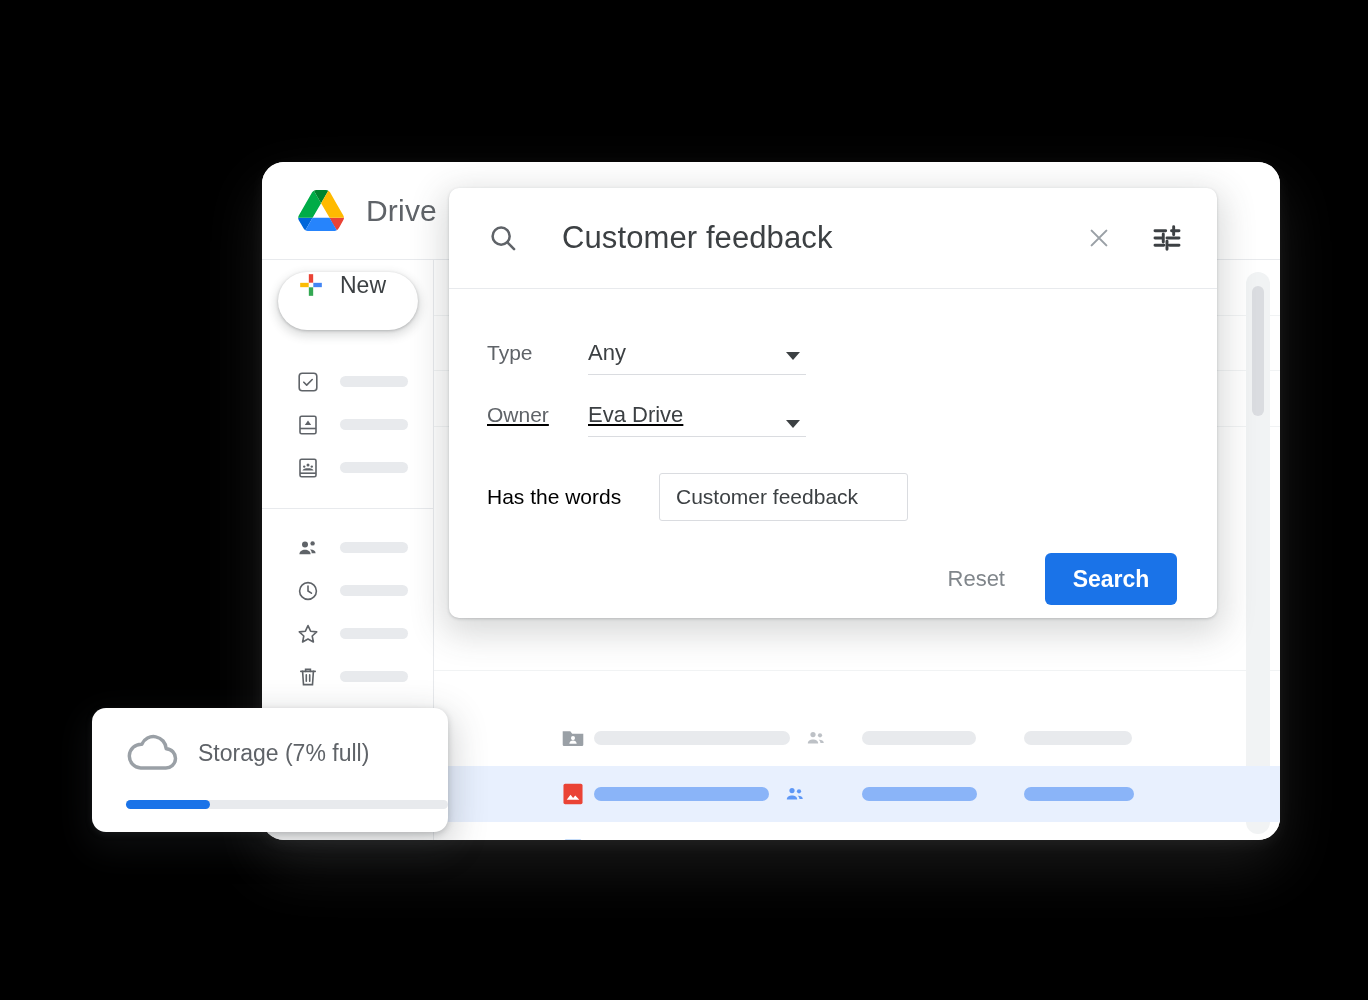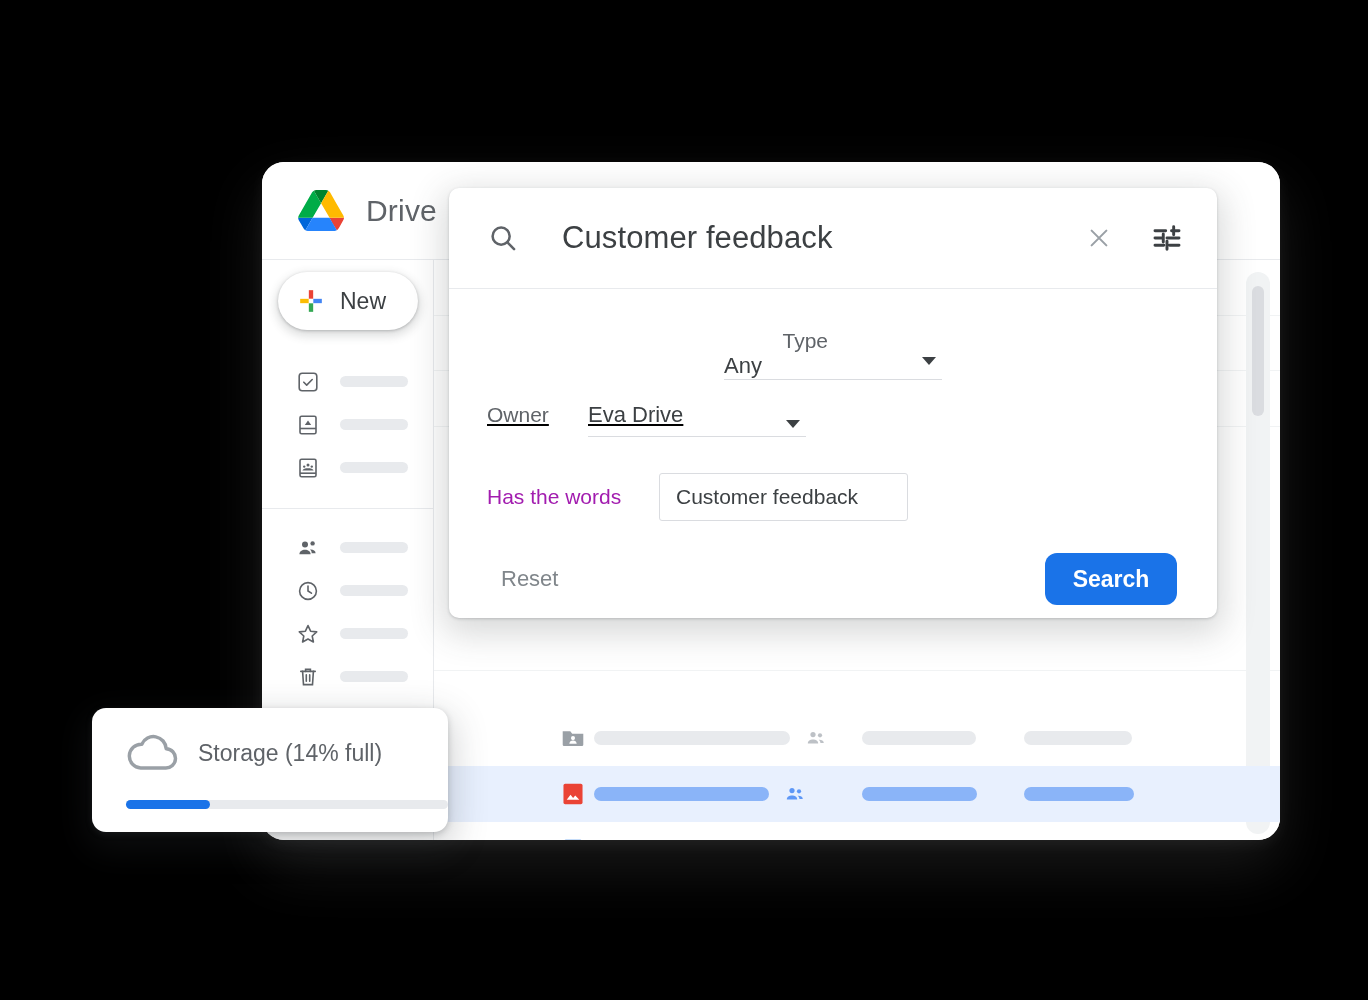--- a/index.html
+++ b/index.html
@@ -67,21 +67,21 @@
   .new-btn {
     position: absolute;
     left: 16px;
     top: 12px;
     width: 140px;
     height: 58px;
     background: #ffffff;
     border-radius: 29px;
     box-shadow: 0 1px 3px rgba(60,64,67,.30), 0 4px 8px 3px rgba(60,64,67,.15);
     display: flex;
-    align-items: center;
+    align-items: flex-start;
     padding-left: 20px;
     gap: 16px;
   }
   .plus-icon { width: 26px; height: 26px; flex: none; }
   .new-label { font-size: 23px; color: #3c4043; font-weight: 400; }
 
   .nav-group { position: absolute; left: 0; width: 172px; }
   .nav-group.g1 { top: 100px; }
   .nav-group.g2 { top: 266px; }
   .nav-divider {
@@ -206,21 +206,21 @@
     font-weight: 400;
     letter-spacing: 0.1px;
   }
   .sd-close { position: absolute; right: 105px; width: 26px; height: 26px; color:#9aa0a6; }
   .sd-tune  { position: absolute; right: 34px; width: 32px; height: 32px; color:#3c4043; }
   .sd-top svg, .sd-close svg, .sd-tune svg { display: block; }
 
   .sd-body { position: relative; padding: 34px 38px 0 38px; }
 
   .field-row { display: flex; align-items: center; height: 48px; }
-  .field-row.type  { margin-top: 6px; flex-direction: column; }
+  .field-row.type  { margin-top: 6px; }
   .field-row.owner { margin-top: 14px; text-decoration: underline; }
   .field-label {
     width: 101px;
     font-size: 21px;
     color: #5f6368;
     font-weight: 400;
   }
   .select-box {
     position: relative;
     width: 218px;
@@ -242,59 +242,59 @@
   .field-row.owner .caret { bottom: 8px; }
 
   .words-row {
     display: flex;
     align-items: center;
     margin-top: 34px;
   }
   .words-label {
     width: 172px;
     font-size: 21px;
-    color: #a21caf;
+    color: #000000;
   }
   .words-input {
     width: 249px;
     height: 48px;
     border: 1px solid #dadce0;
     border-radius: 3px;
     display: flex;
     align-items: center;
     padding-left: 16px;
     font-size: 21px;
     color: #3c4043;
     background: #fff;
   }
 
   .actions {
     display: flex;
     align-items: center;
-    justify-content: space-between;
-    gap: 12px;
+    justify-content: flex-end;
+    gap: 26px;
     margin-top: 32px;
     padding-right: 2px;
   }
   .reset-btn {
     font-size: 22px;
     color: #80868b;
     background: none;
     border: none;
     padding: 10px 14px;
     cursor: pointer;
     font-family: inherit;
   }
   .search-btn {
     background: #1a73e8;
     color: #ffffff;
     font-size: 23px;
     font-weight: 700;
     border: none;
-    border-radius: 12px;
+    border-radius: 6px;
     width: 132px;
     height: 52px;
     cursor: pointer;
     font-family: inherit;
   }
 
   
   .storage-card {
     position: absolute;
     left: 92px;
@@ -579,20 +579,20 @@
     </div>
   </div>
 
   <div class="storage-card">
     <div class="sc-head">
       <span class="cloud-icon">
         <svg viewBox="0 0 48 34" width="54" height="38" fill="none" stroke="currentColor" stroke-width="3.1" stroke-linejoin="round">
           <path d="M13 30.4h22.2a8.6 8.6 0 00.6-17.2A11.4 11.4 0 0014 9.1a8.6 8.6 0 00-1 21.3z"></path>
         </svg>
       </span>
-      <span class="sc-label">Storage (14% full)</span>
+      <span class="sc-label">Storage (7% full)</span>
     </div>
     <div class="sc-bar-track">
       <div class="sc-bar-fill" style="width: 26%;"></div>
     </div>
   </div>
 
 </div>
 
 </body></html>

